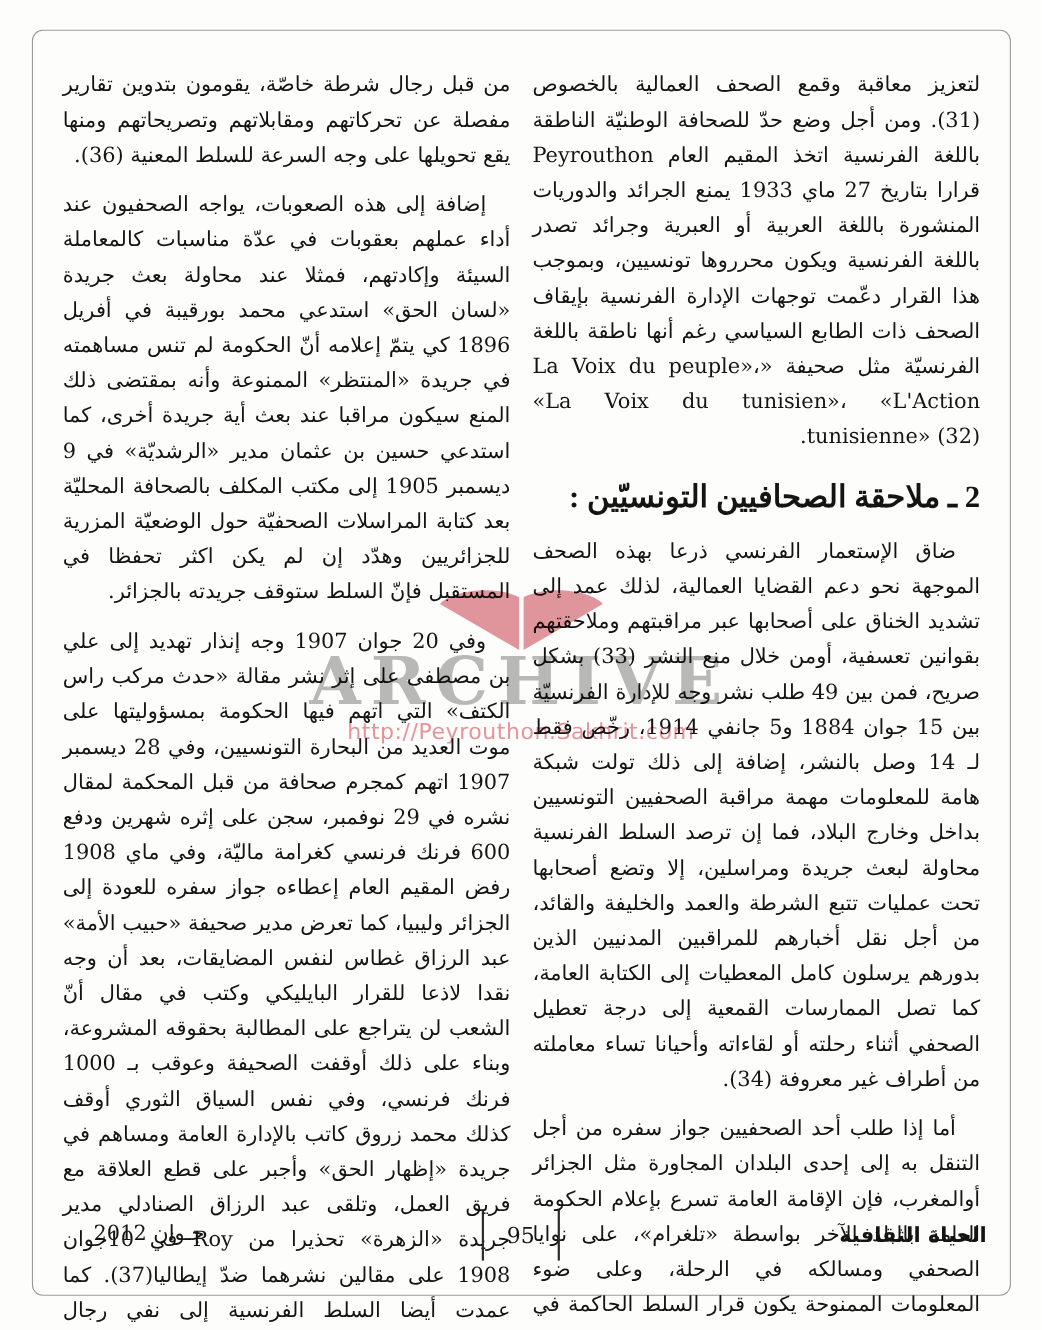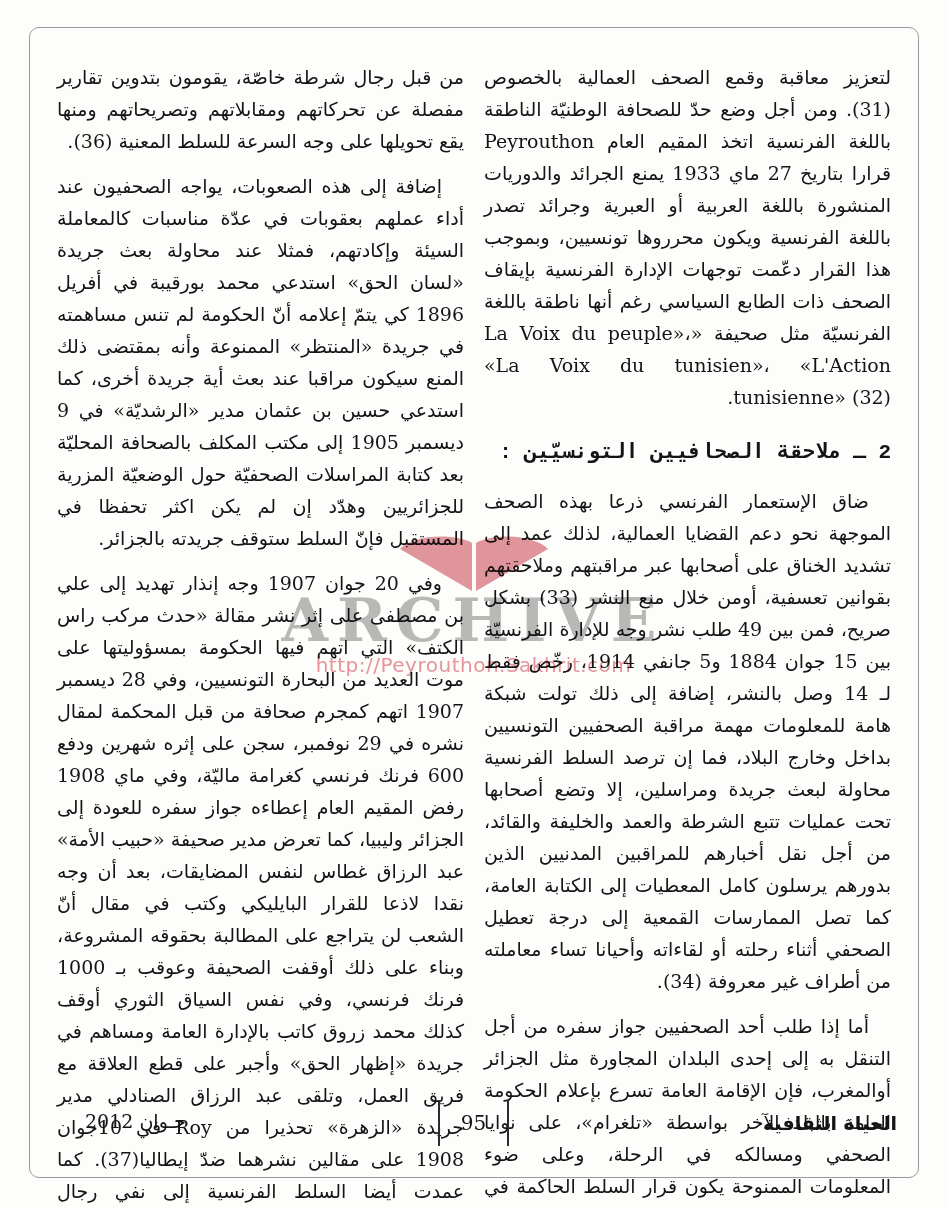--- a/index.html
+++ b/index.html
@@ -14,22 +14,22 @@
   }
   .col{
     position:absolute;top:61px;width:407px;
     font-size:19px;line-height:32px;text-align:justify;z-index:1;
   }
   .col-right{right:56px;}
   .col-left{left:57px;}
   .col p{margin:0 0 13px;}
   .col p.indent{text-indent:22px;}
   .section-heading{
-    font-family:Liberation Mono, monospace;
-    font-size:21px;font-weight:bold;margin:24px 0 16px;
+    font-family:Liberation Serif, serif;
+    font-size:28px;font-weight:bold;margin:24px 0 16px;
   }
   
   .watermark{
     position:absolute;top:536px;left:0;width:100%;
     display:flex;flex-direction:column;align-items:center;
     z-index:2;pointer-events:none;mix-blend-mode:multiply;text-align:center;
   }
   .wm-book{display:block;}
   .wm-title{
     font-family:"DejaVu Serif",serif;font-weight:bold;line-height:1;

